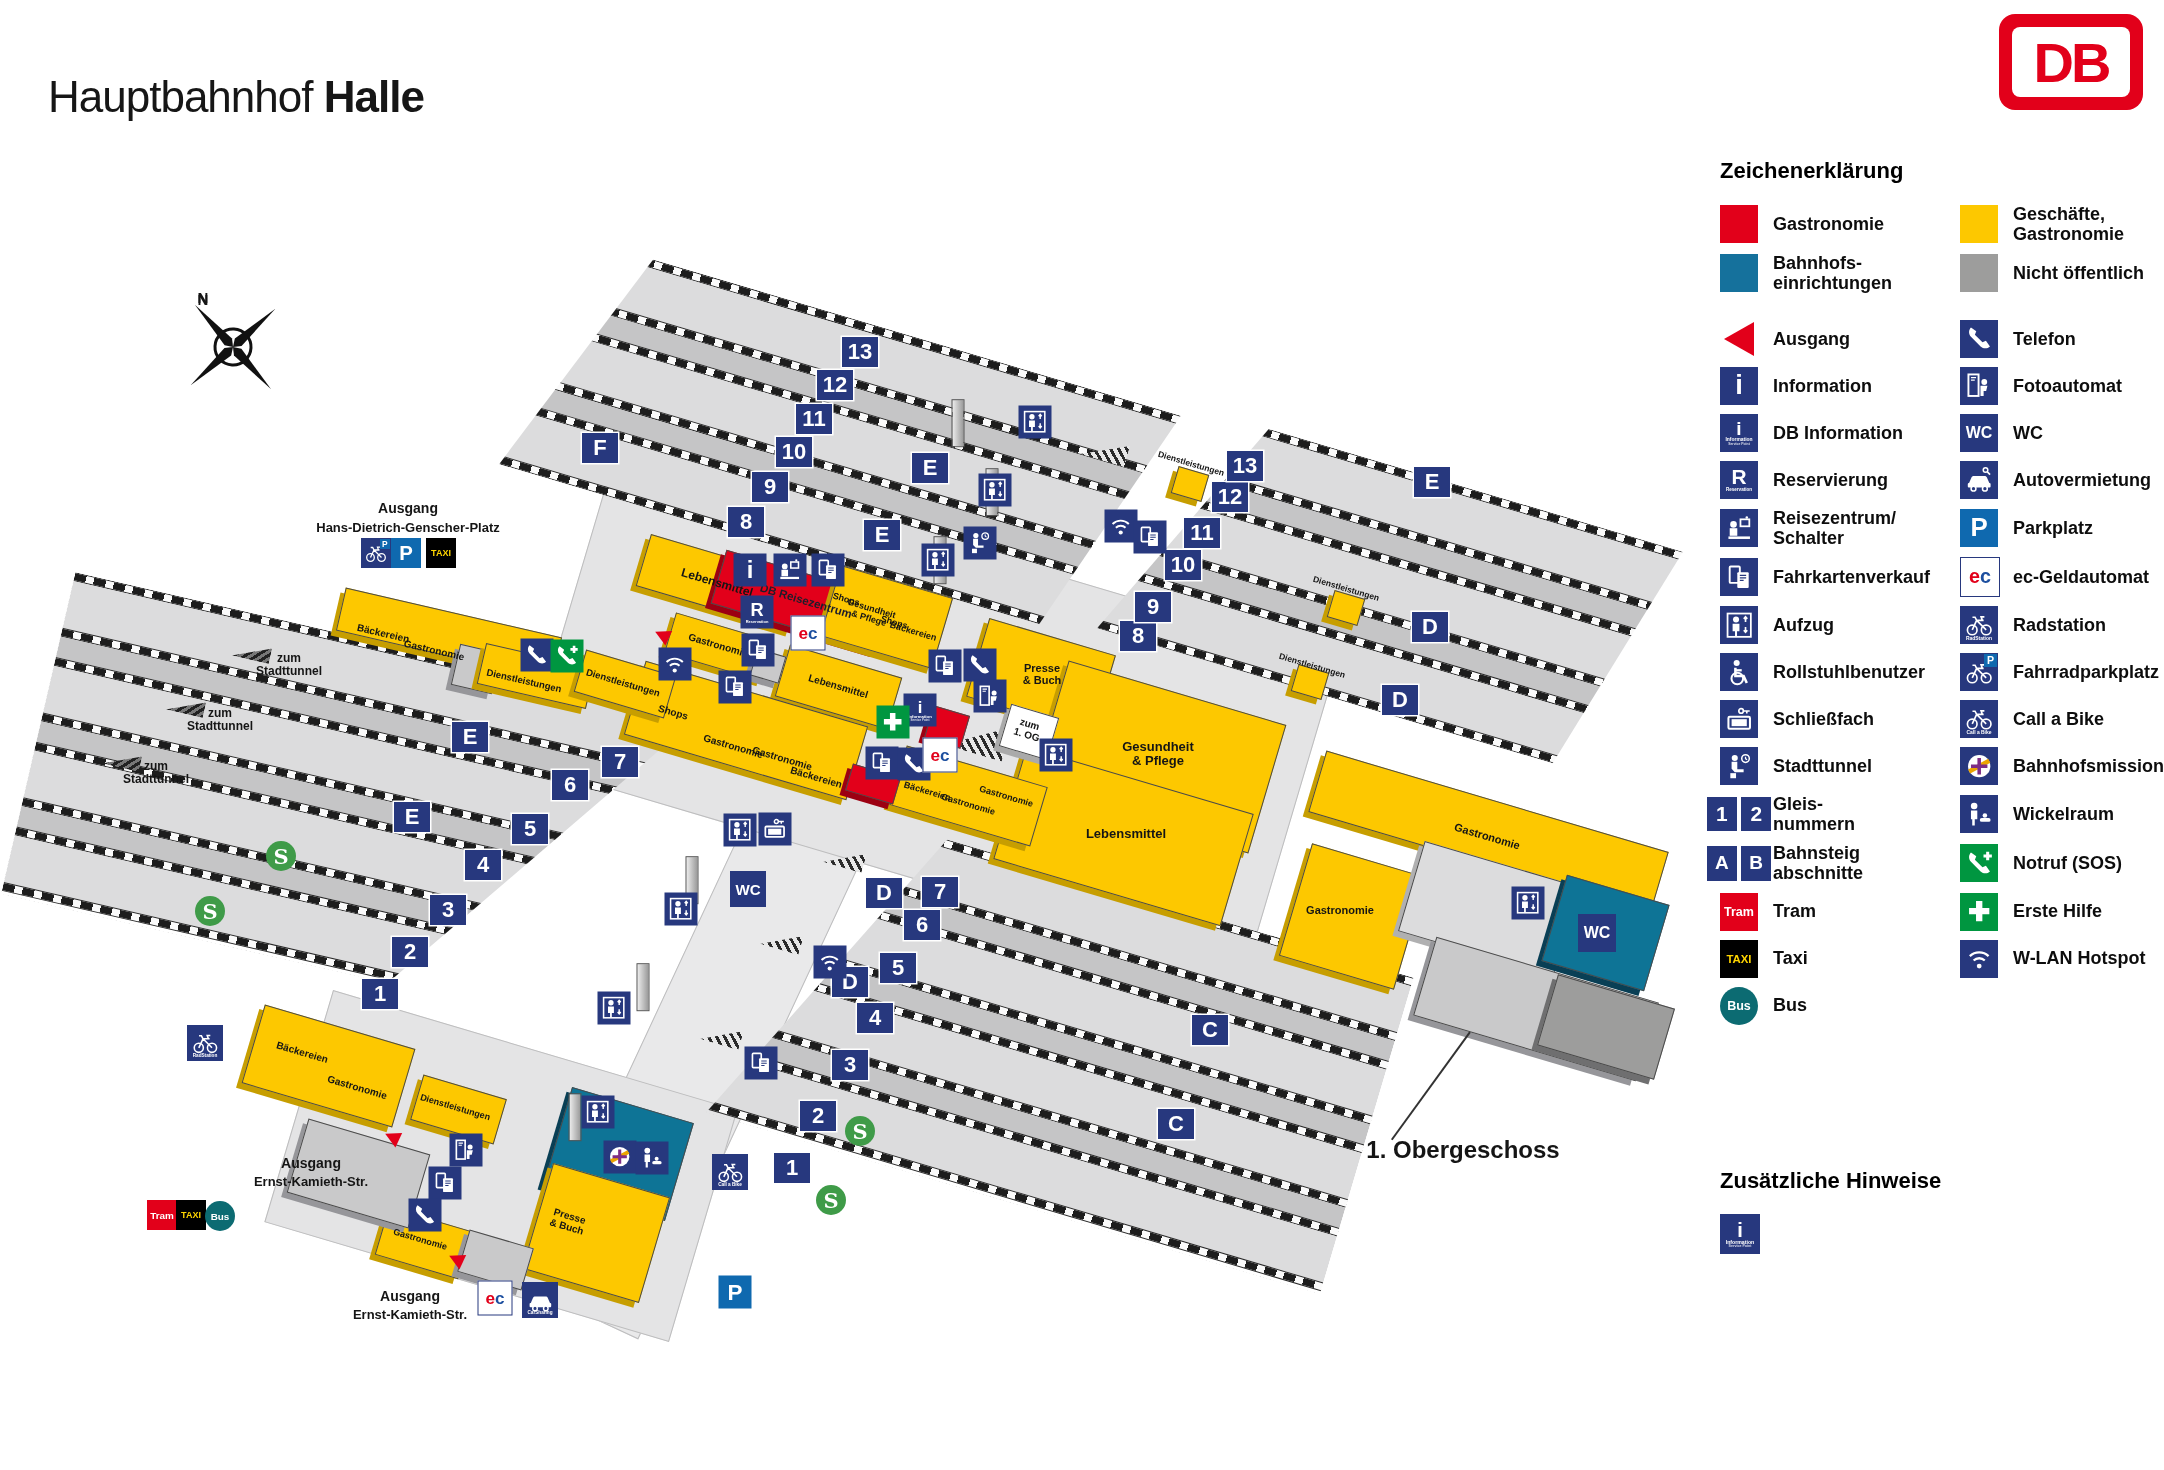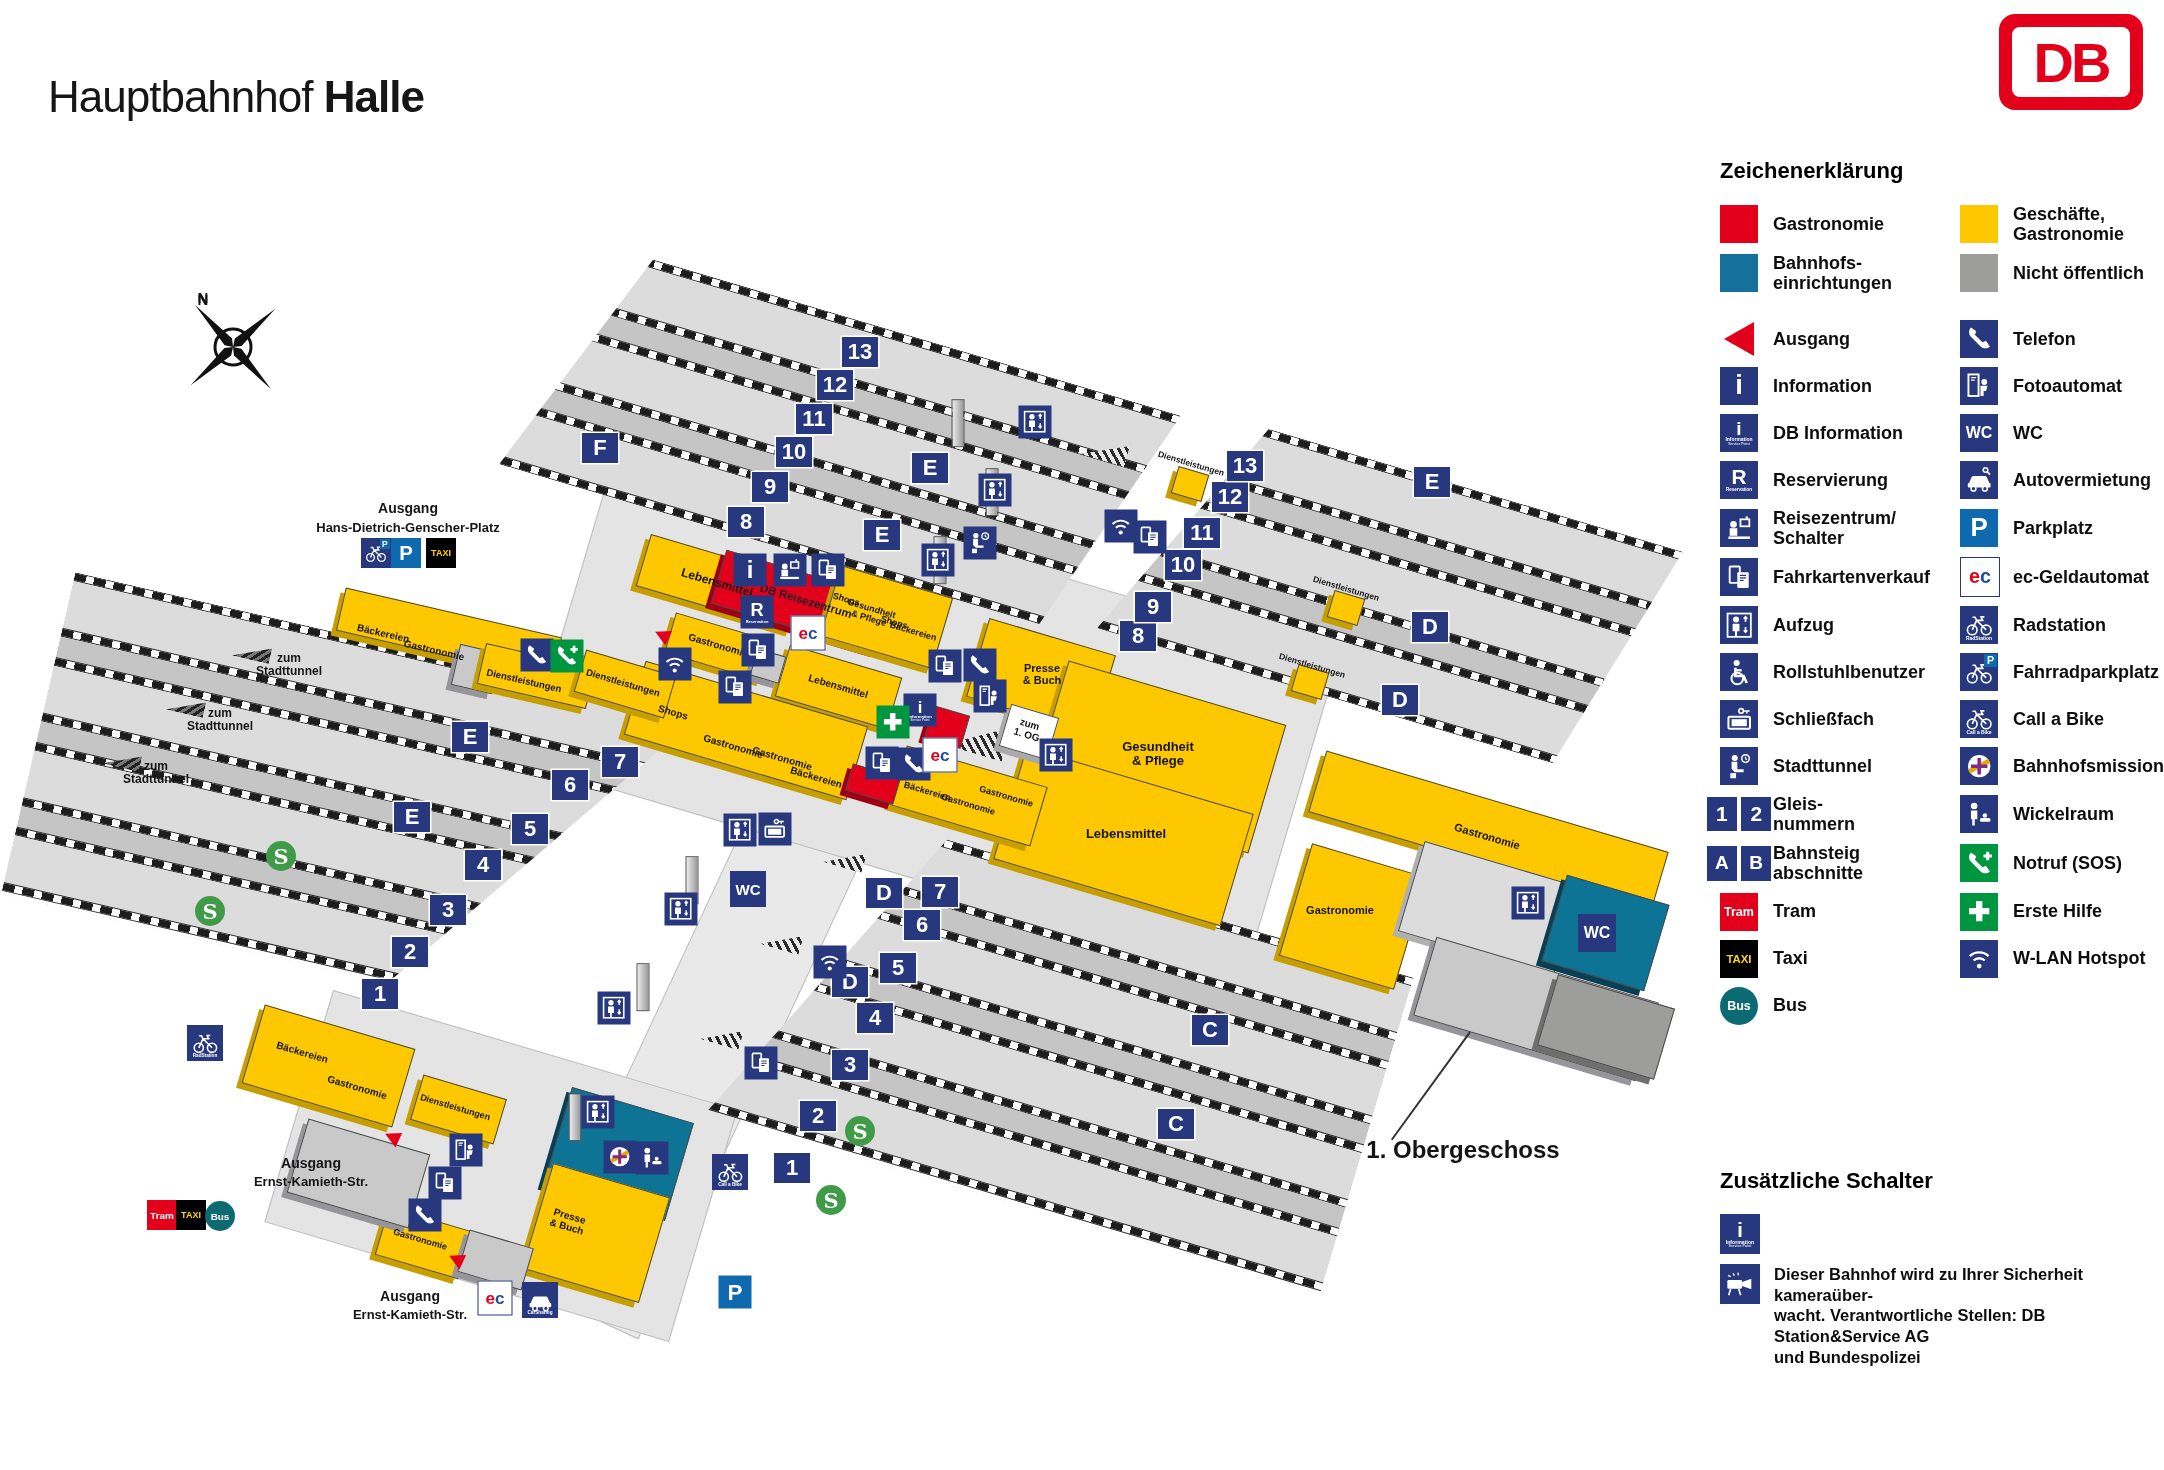--- a/index.html
+++ b/index.html
@@ -1022,38 +1022,25 @@
           <div style="font-size:12.540000000000001px">Bus</div>
         </div>
       </div>
       <div class="lbl">Bus</div>
       <div></div>
       <div class="lbl"></div>
     </div>
 </div>
 
 <div class="hinweise">
-  <h2>Zusätzliche Schalter</h2>
+  <h2>Zusätzliche Hinweise</h2>
   <div id="hitems">
       <div class="hitem">
         <div class="ic" style="width: 40px; height: 40px; background: rgb(39, 56, 126);">
           <div style="text-align:center;line-height:1">
             <div style="font-size:20px">i</div>
             <div style="font-size:5.2px">Information</div>
             <div style="font-size:3.5999999999999996px;opacity:.8">Service Point</div>
           </div>
         </div>
       </div>
-      <div class="hitem">
-        <div class="ic" style="width: 40px; height: 40px; background: rgb(39, 56, 126);">
-          <svg viewBox="0 0 24 24" fill="#fff">
-            <rect x="2.5" y="9" width="11" height="6.5" rx="1"></rect>
-            <path d="M13.5 10.5l7-2.5v8l-7-2.5z"></path>
-            <path d="M5 15.5l-1.5 5M11 15.5l1.5 5" stroke="#fff" stroke-width="1.2" fill="none"></path>
-            <path d="M3 5.5l2 1M6.8 4l1 1.8M10.5 3.5l.3 2" stroke="#fff" stroke-width="1" fill="none"></path>
-          </svg>
-        </div>
-        <div class="txt">Dieser Bahnhof wird zu Ihrer Sicherheit kameraüber-
-wacht. Verantwortliche Stellen: DB Station&amp;Service AG
-und Bundespolizei</div>
-      </div>
     </div>
 </div>
 
 </body></html>

